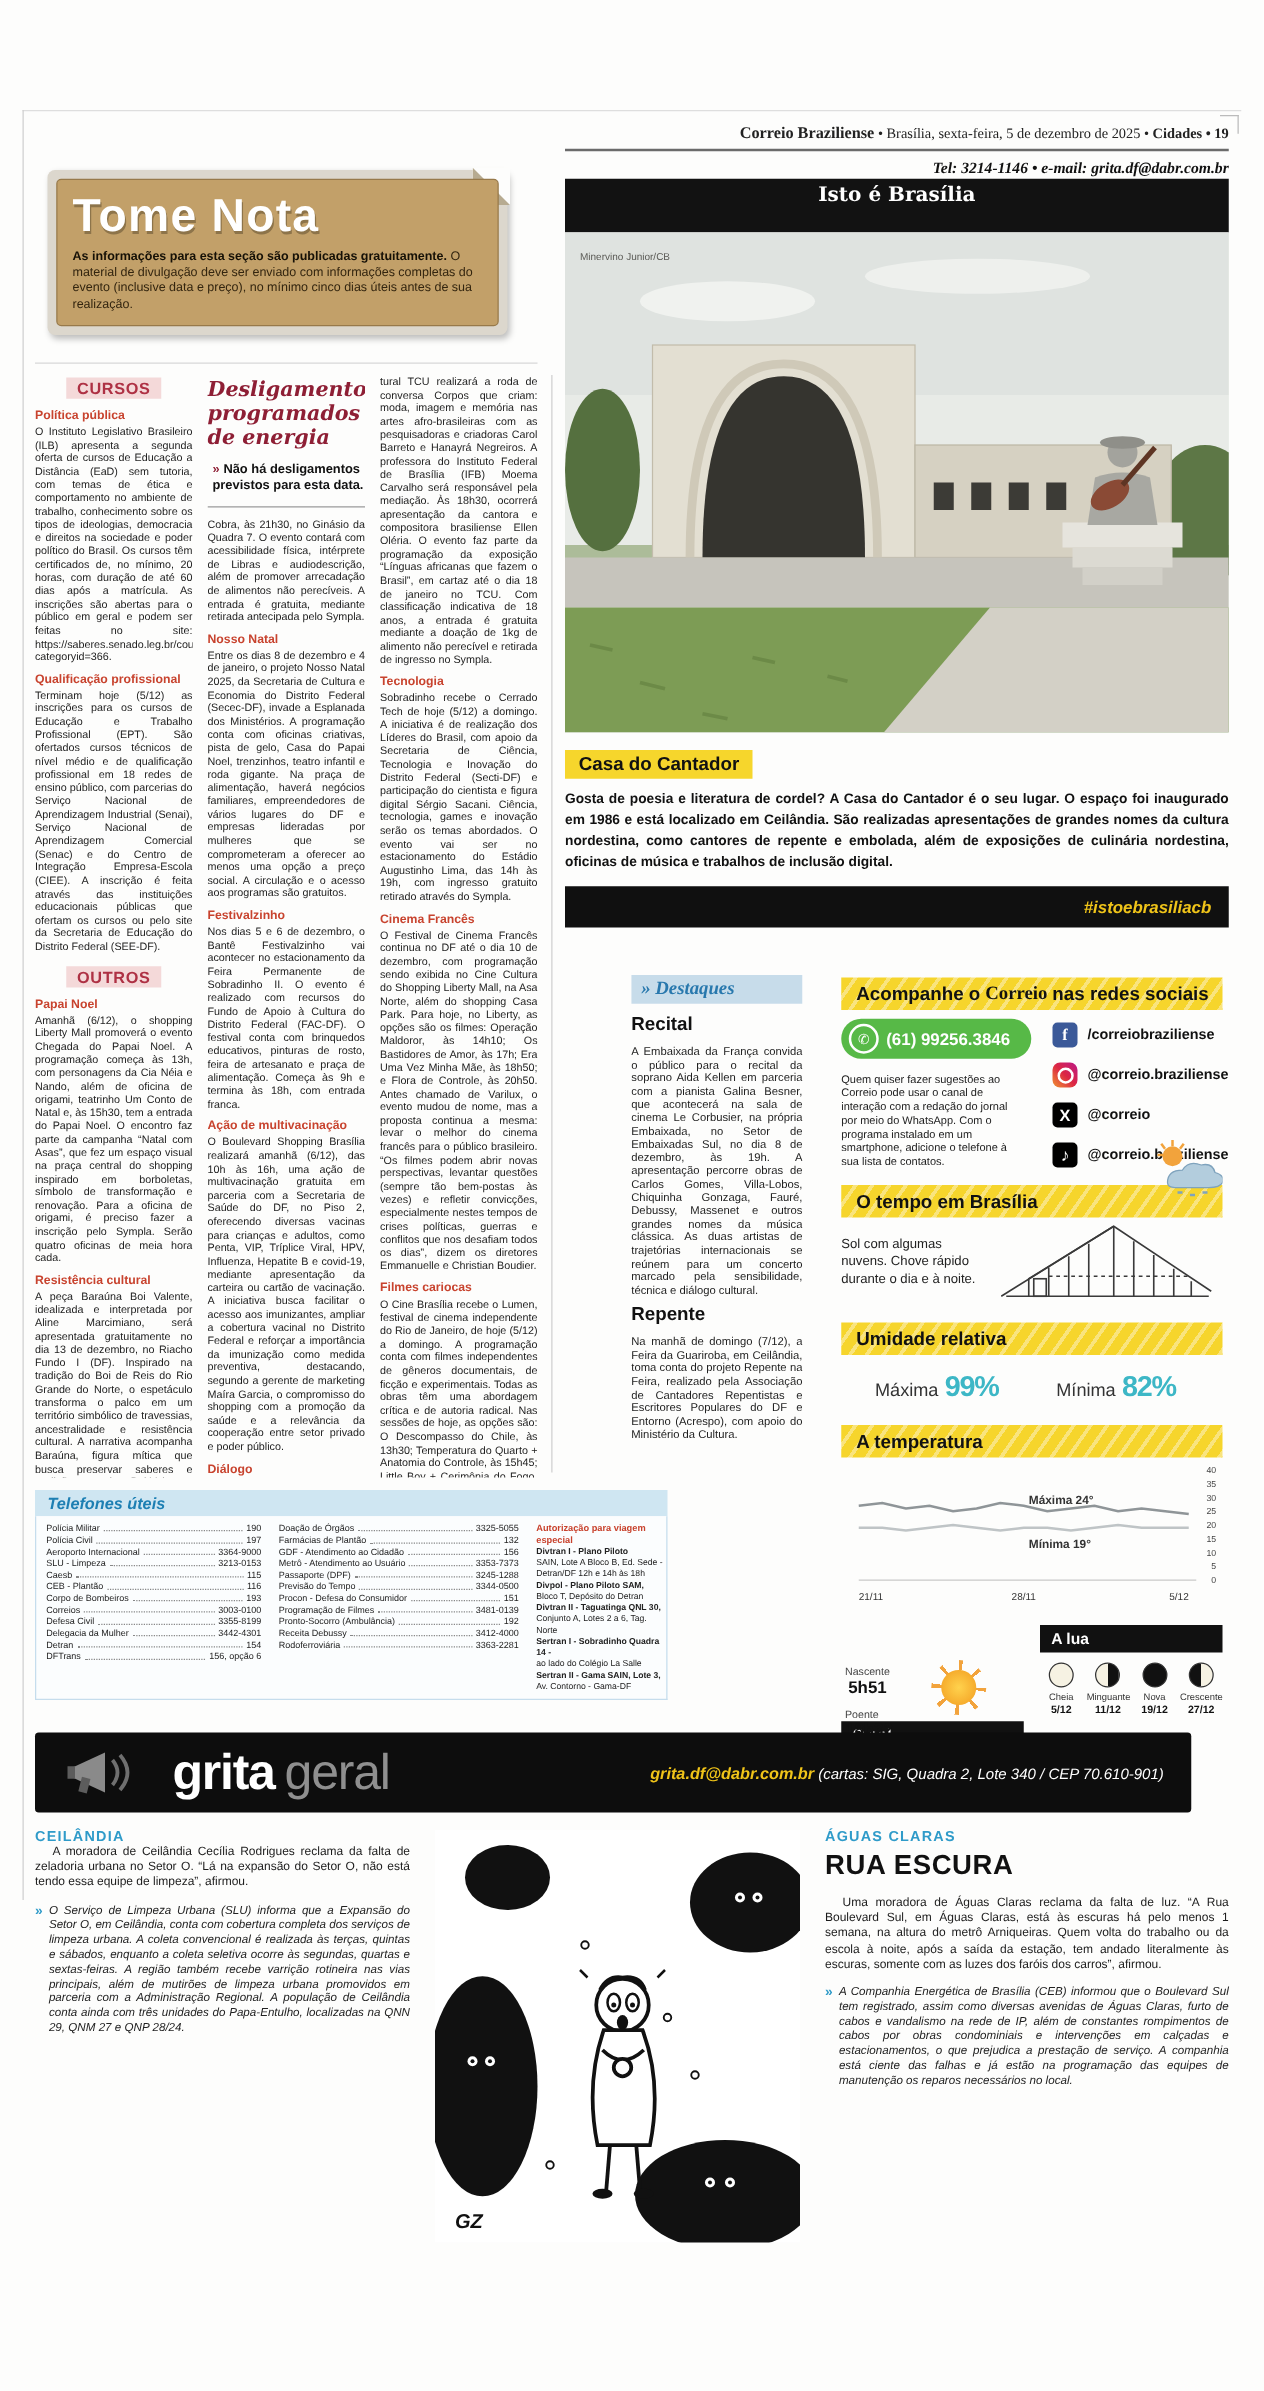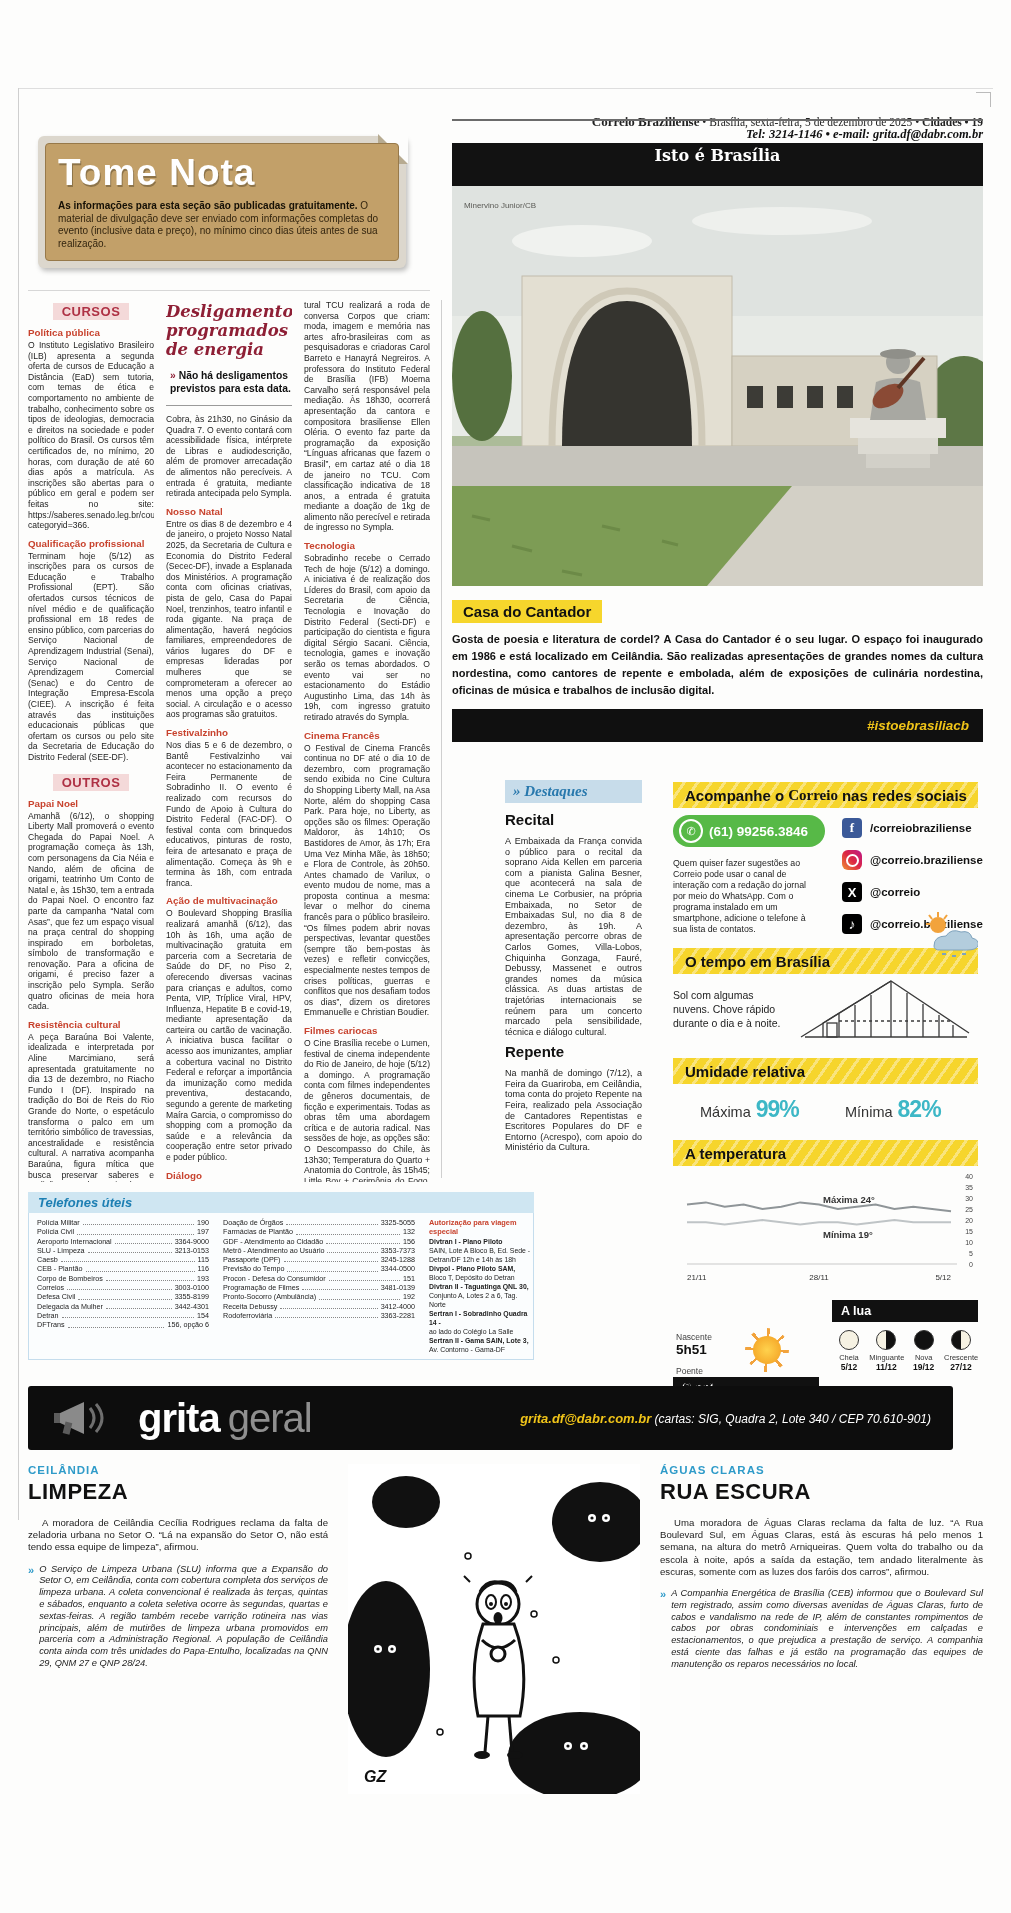--- a/index.html
+++ b/index.html
@@ -1,20 +1,20 @@
 <!DOCTYPE html>
 <html><head>
 <meta charset="utf-8">
 <style>
   html,body{margin:0;padding:0;background:#ffffff;}
   #page{position:relative;width:1011px;height:1913px;background:#fdfdfc;overflow:hidden;
         font-family:"Liberation Sans",sans-serif;color:#1c1c1c;}
   .abs{position:absolute;}
   
-  #mast{top:114px;right:28px;font-family:"Liberation Serif",serif;font-size:11.5px;color:#222;white-space:nowrap;}
+  #mast{top:98px;right:28px;font-family:"Liberation Serif",serif;font-size:11.5px;color:#222;white-space:nowrap;}
   #mast .brand{font-weight:bold;font-size:13px;}
   #mast .b{font-weight:bold;}
   #mast-rule{left:452px;top:119px;width:531px;height:2px;background:#6b6b6b;}
   #contact{top:127px;right:28px;font-family:"Liberation Serif",serif;font-style:italic;font-weight:bold;font-size:12.5px;color:#111;}
   #edge-v{left:18px;top:88px;width:1px;height:1432px;background:#cfcfcf;}
   #edge-h{left:18px;top:88px;width:975px;height:1px;background:#dedede;}
   #corner{left:976px;top:92px;width:14px;height:14px;border-right:1px solid #bbb;border-top:1px solid #bbb;}
   
   #tomenota{left:38px;top:136px;width:368px;height:132px;background:#dcd7cd;border-radius:6px;
             box-shadow:2px 3px 5px rgba(0,0,0,.25);}
@@ -87,21 +87,21 @@
   .hum-val{font-size:23px;font-weight:800;color:#3db7c6;letter-spacing:-1px;}
   #hum-max{left:700px;top:1096px;} #hum-min{left:845px;top:1096px;}
   .hum-box{display:flex;align-items:baseline;gap:5px;}
   
   #temp-chart{left:673px;top:1168px;}
   
   .bbar{position:absolute;height:22px;background:#111;color:#fff;font-weight:bold;font-size:12.5px;
       line-height:22px;padding-left:9px;box-sizing:border-box;}
   #sol-bar{left:673px;top:1377px;width:146px;} #lua-bar{left:832px;top:1300px;width:146px;}
   .sl-lab{font-size:8.5px;color:#444;} .sl-val{font-size:13.5px;font-weight:bold;color:#111;}
-  #sol-rise{left:676px;top:1332px;} #sol-set{left:676px;top:1366px;}
+  #sol-rise{left:676px;top:1332px;text-align:center;} #sol-set{left:676px;top:1366px;}
   #sunwrap{left:745px;top:1328px;width:44px;height:44px;border-radius:50%;
       background:repeating-conic-gradient(#f2a33c 0 9deg,transparent 9deg 45deg);
       display:flex;align-items:center;justify-content:center;}
   #sunwrap .core{width:28px;height:28px;border-radius:50%;background:radial-gradient(#ffd24d,#f29c1f);}
   #lua-row{left:832px;top:1330px;width:146px;display:flex;justify-content:space-between;}
   .moon{width:34px;text-align:center;}
   .moon .mi{width:18px;height:18px;border-radius:50%;border:1.5px solid #333;margin:0 auto 3px;}
   .mi.m0{background:#f6f2e3;} .mi.m1{background:linear-gradient(90deg,#f6f2e3 50%,#111 50%);}
   .mi.m2{background:#111;} .mi.m3{background:linear-gradient(90deg,#111 50%,#f6f2e3 50%);}
   .moon .mn{font-size:7.5px;color:#333;} .moon .md{font-size:8.5px;font-weight:bold;color:#111;}
@@ -535,21 +535,20 @@
       <rect x="14" y="26" width="7" height="12" fill="#5c5c5c" transform="rotate(14 17 32)"></rect>
     </svg>
     <div class="logo"><span class="g1">grita</span><span class="g2">geral</span></div>
     <div class="addr">
       <span class="em">grita.df@dabr.com.br</span><span> (cartas: SIG, Quadra 2, Lote 340 / CEP 70.610-901)</span>
     </div>
   </div>
 
   <div class="art" id="art-l">
     <div class="kicker">CEILÂNDIA</div>
-    <div class="headline">LIMPEZA</div>
     <div class="body">A moradora de Ceilândia Cecília Rodrigues reclama da falta de zeladoria urbana no Setor O. “Lá na expansão do Setor O, não está tendo essa equipe de limpeza”, afirmou.</div>
     <div class="reply">
       <span class="mk">»</span>
       <span class="rt">O Serviço de Limpeza Urbana (SLU) informa que a Expansão do Setor O, em Ceilândia, conta com cobertura completa dos serviços de limpeza urbana. A coleta convencional é realizada às terças, quintas e sábados, enquanto a coleta seletiva ocorre às segundas, quartas e sextas-feiras. A região também recebe varrição rotineira nas vias principais, além de mutirões de limpeza urbana promovidos em parceria com a Administração Regional. A população de Ceilândia conta ainda com três unidades do Papa-Entulho, localizadas na QNN 29, QNM 27 e QNP 28/24.</span>
     </div>
   </div>
 
   <svg class="abs" id="cartoon" width="292" height="330" viewBox="0 0 292 330">
     <rect x="0" y="0" width="292" height="330" fill="#ffffff"></rect>
     <ellipse cx="38" cy="205" rx="44" ry="88" fill="#111"></ellipse>

